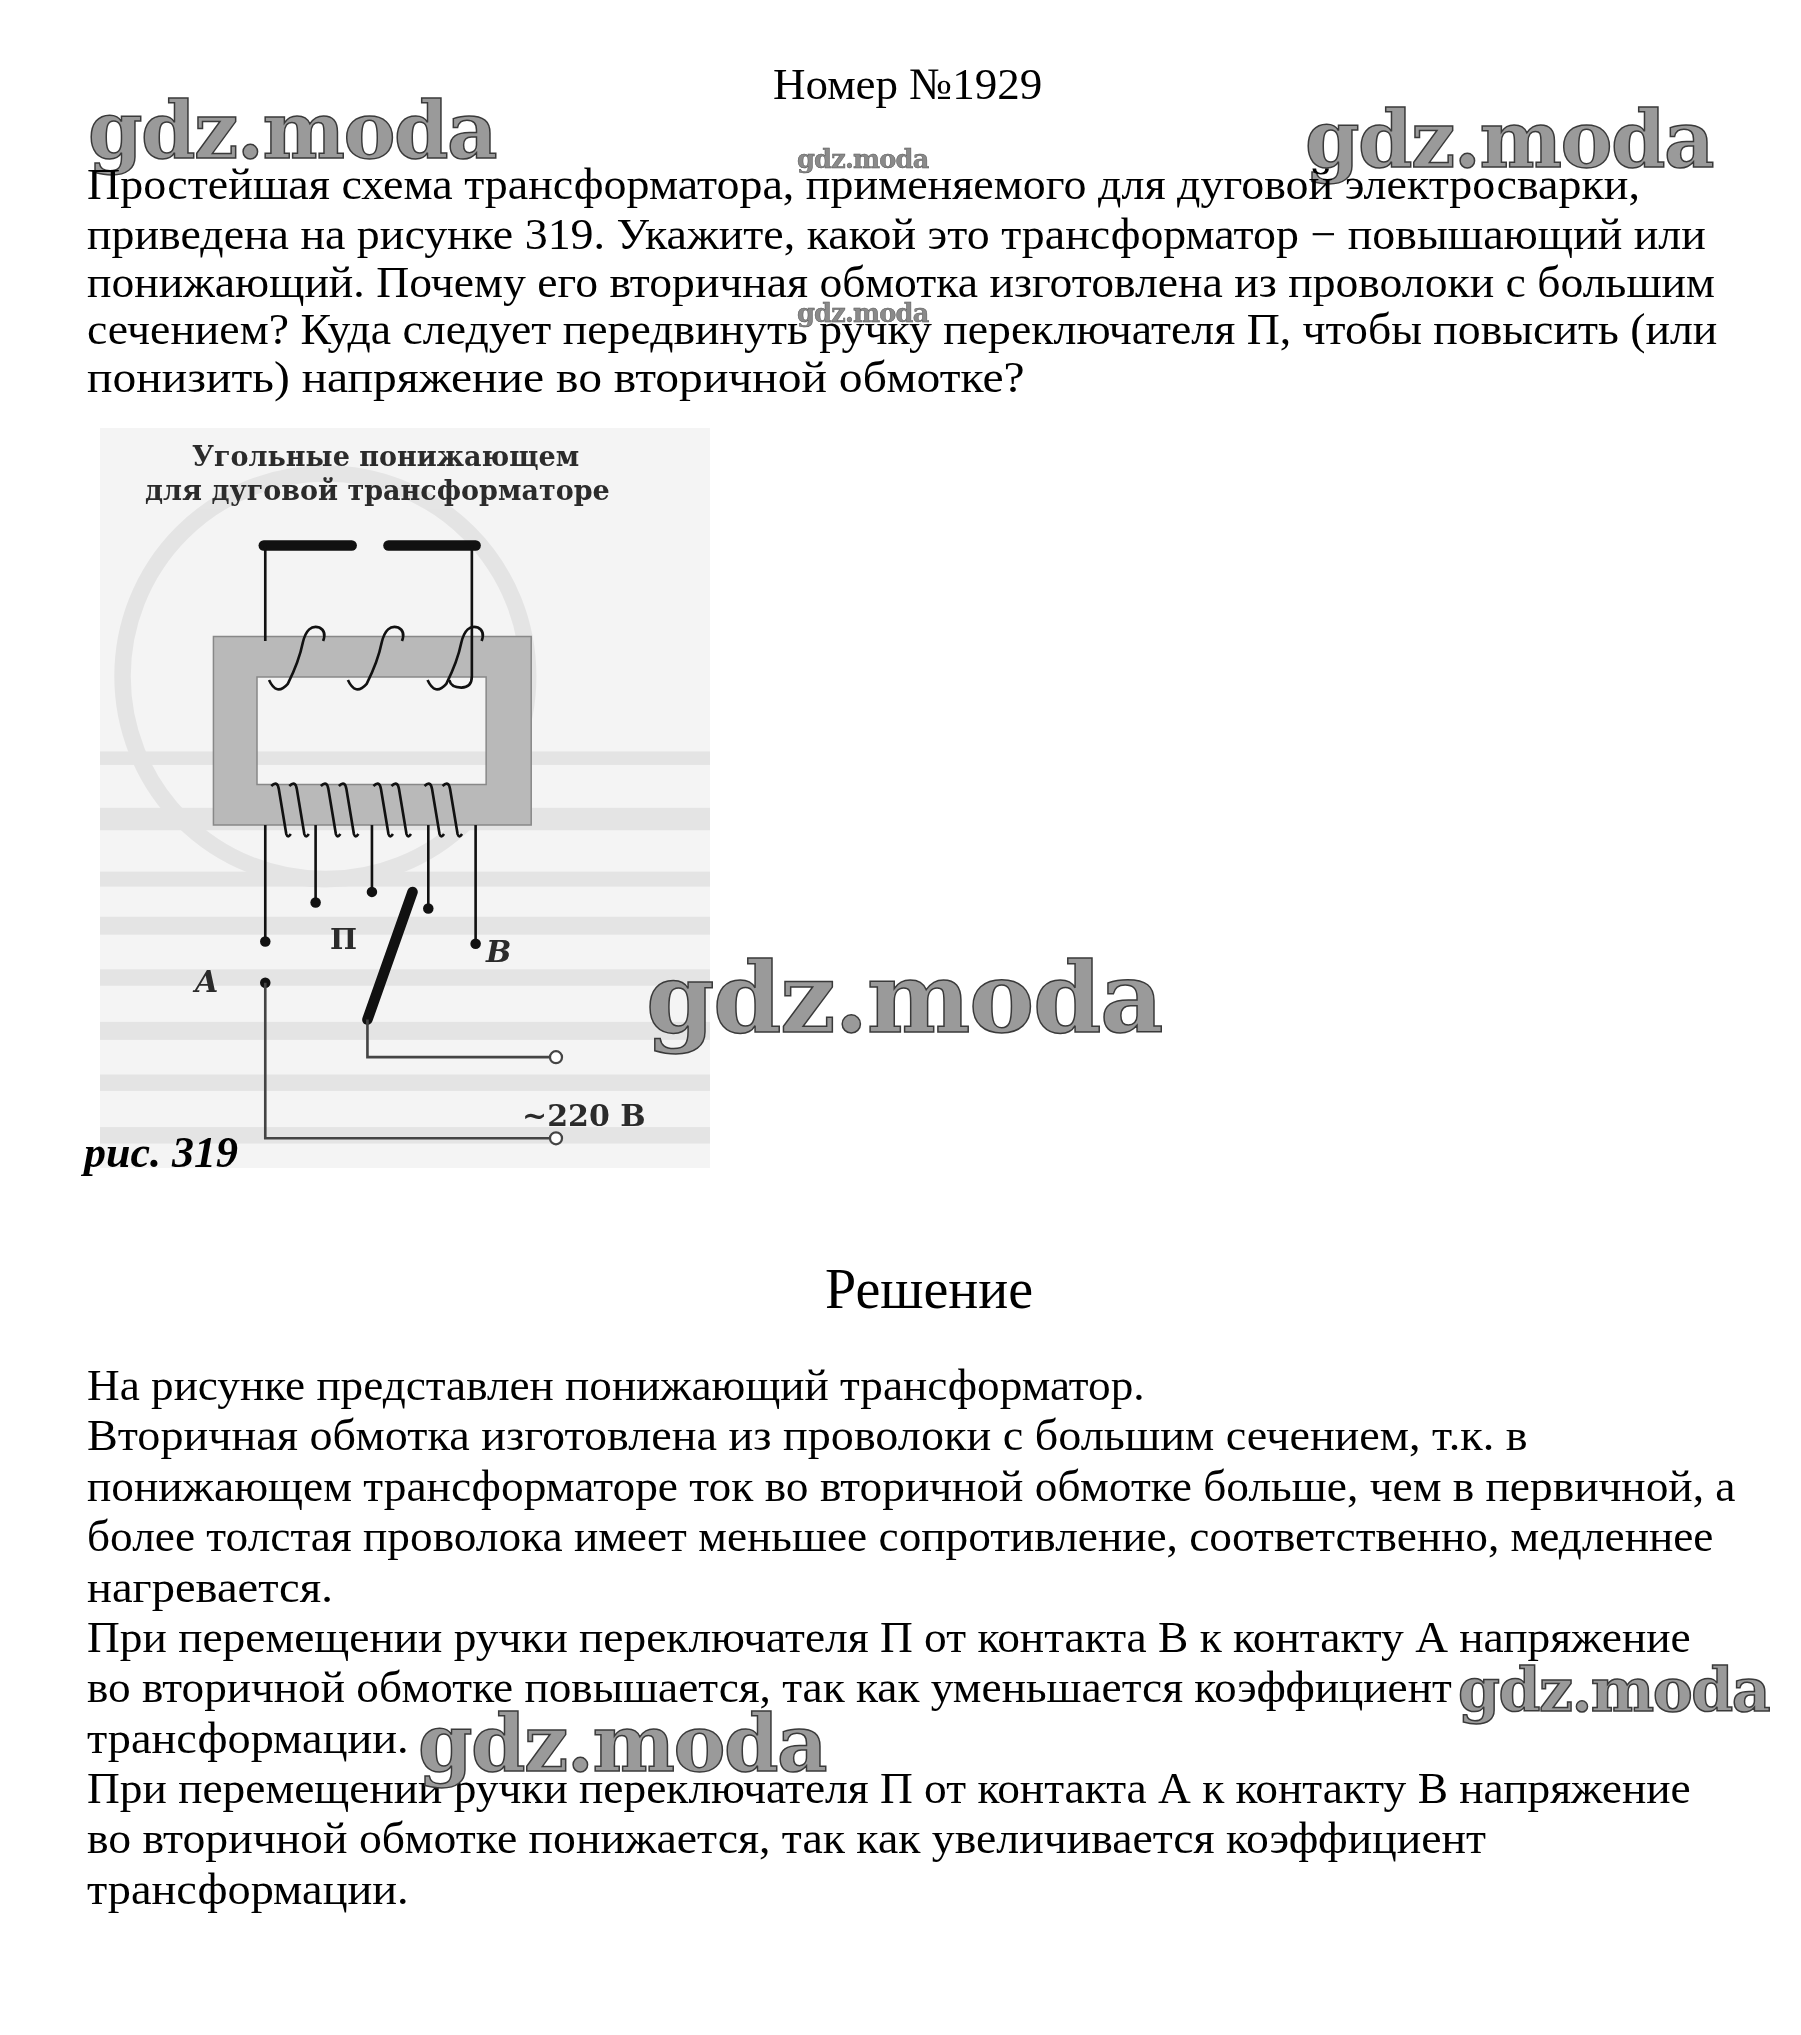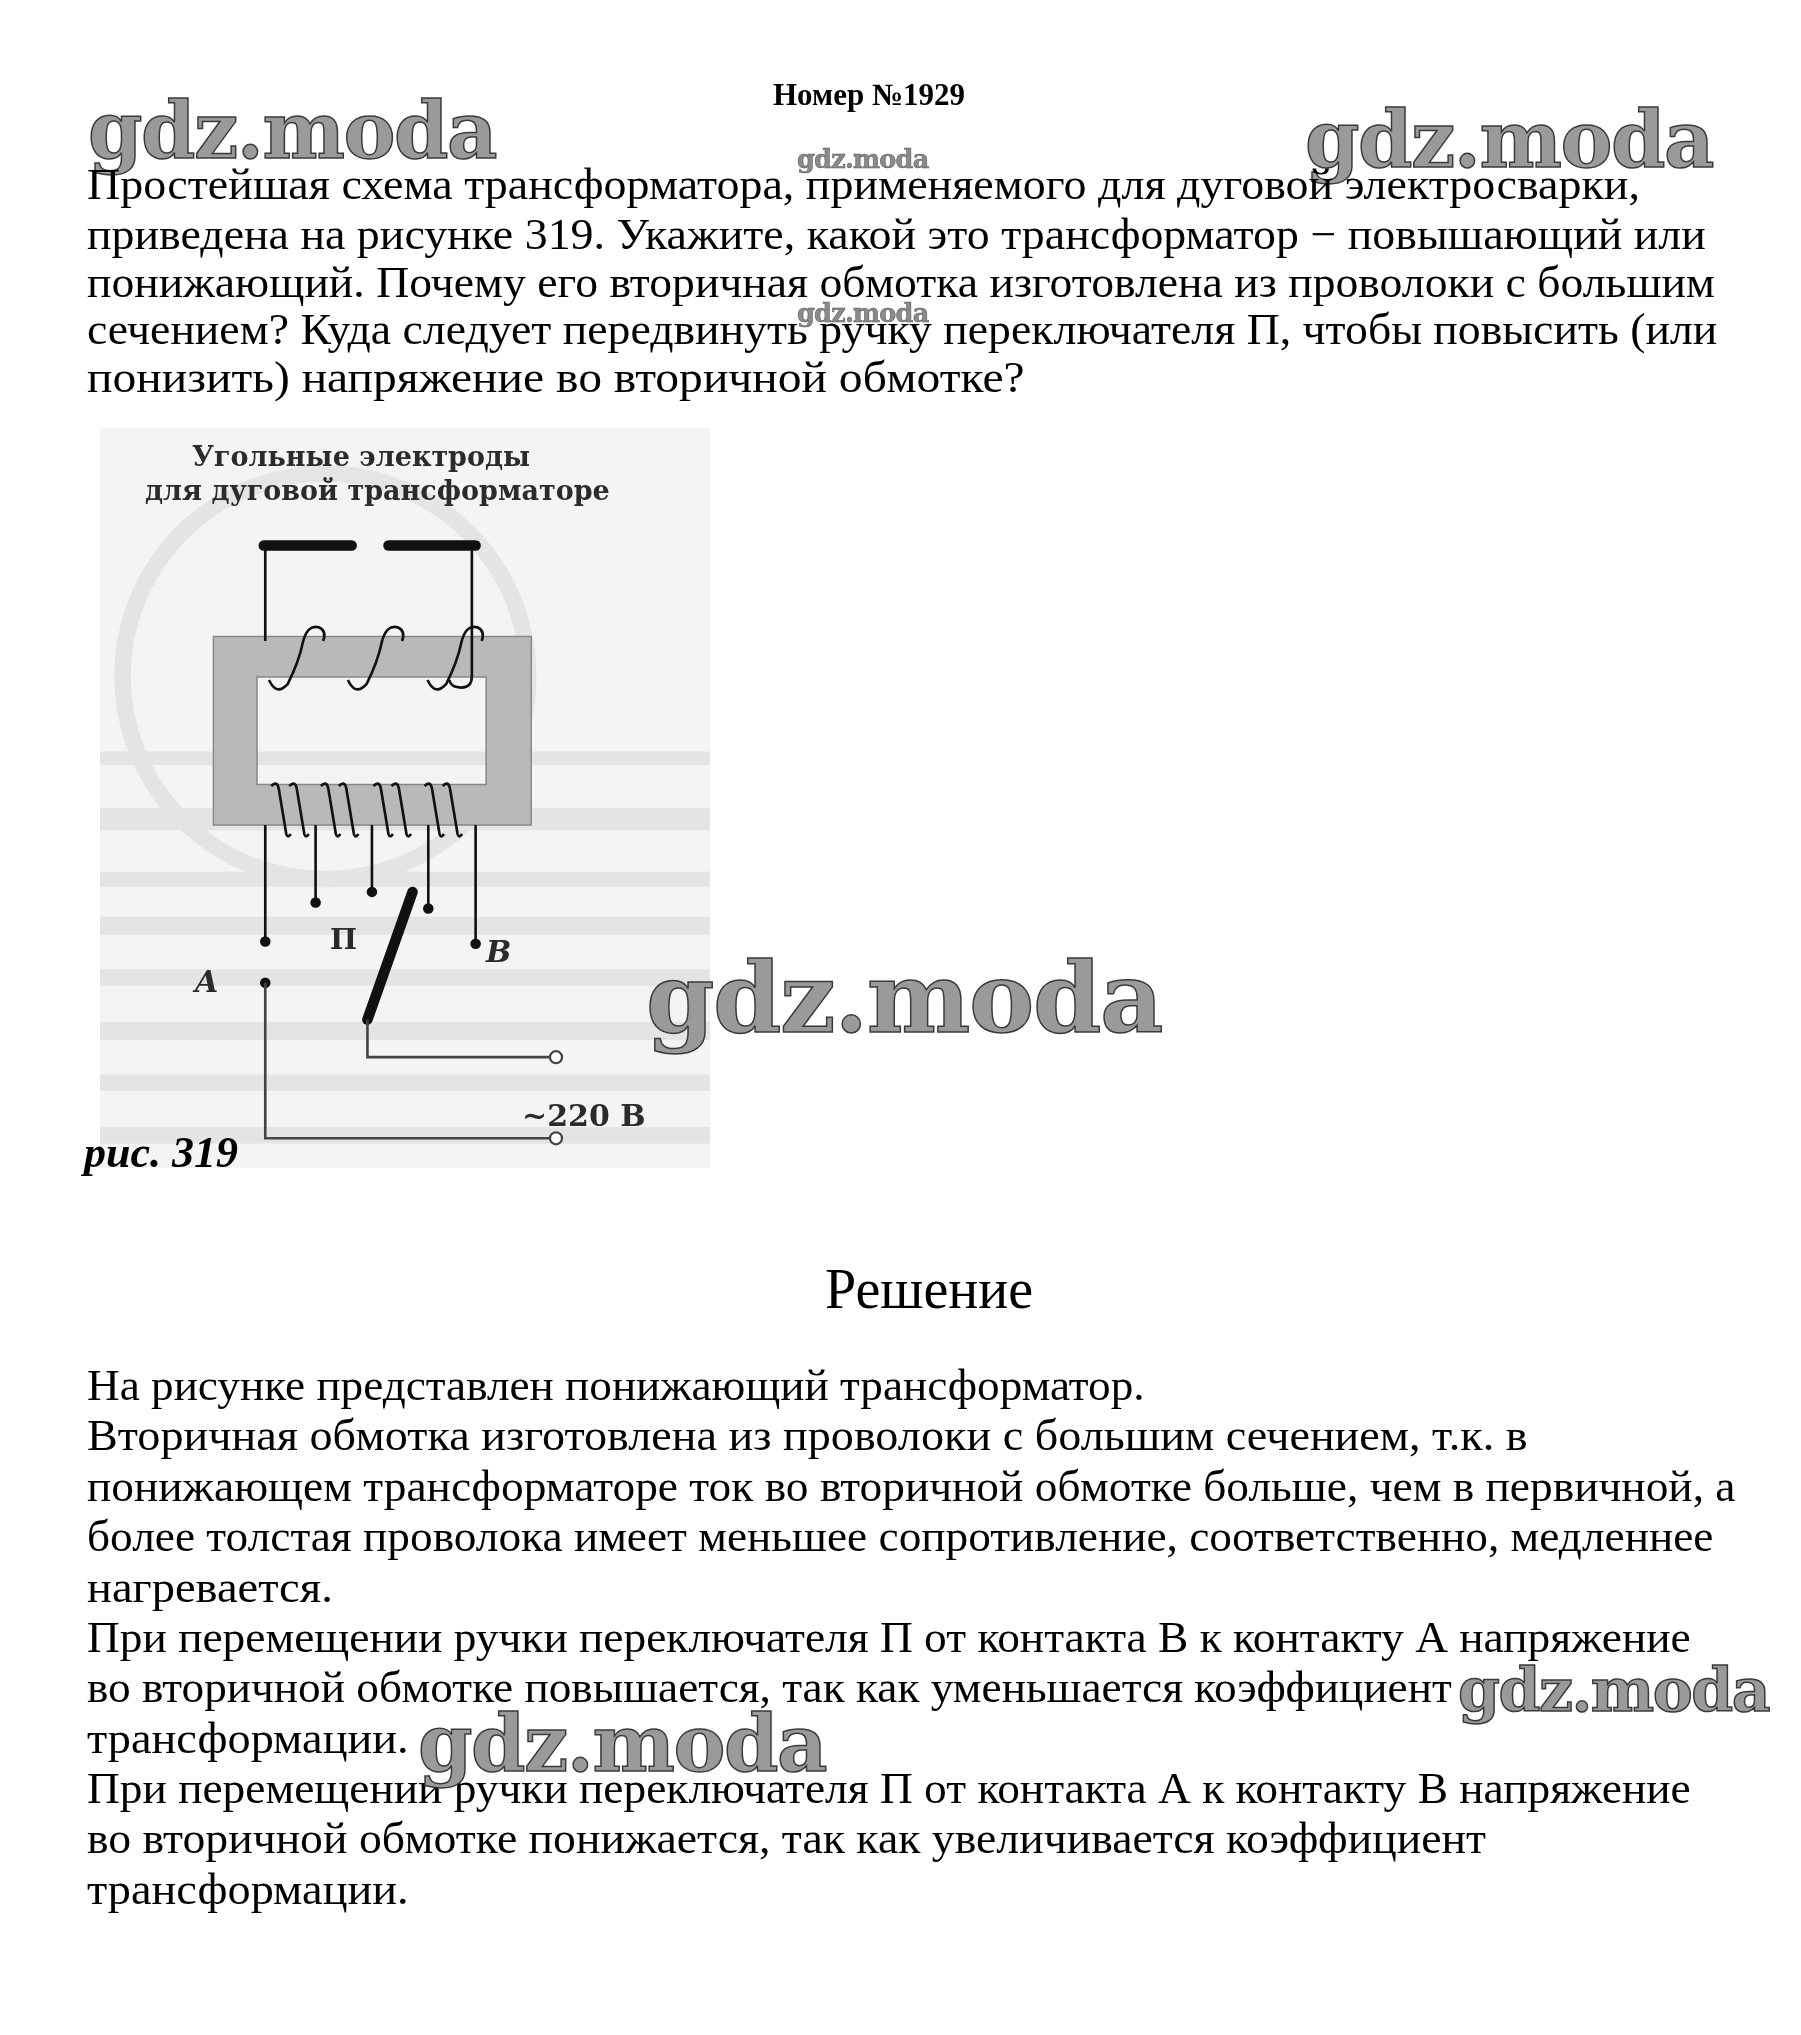--- a/index.html
+++ b/index.html
@@ -4,22 +4,22 @@
 <style>
   html, body { margin: 0; padding: 0; background: #ffffff; }
   body { width: 1802px; height: 2035px; position: relative; overflow: hidden; }
   .serif { font-family: "Liberation Serif", "DejaVu Serif", serif; color: #000; }
   .line {
     position: absolute; left: 87px;
     font-size: 44px; line-height: 44px; white-space: nowrap;
     transform-origin: left bottom;
   }
   .title {
-    position: absolute; left: 773px; top: 72px;
-    font-size: 31px; line-height: 45px; white-space: nowrap; font-weight: bold;
+    position: absolute; left: 773px; top: 62px;
+    font-size: 45px; line-height: 45px; white-space: nowrap;
   }
   .solution-heading {
     position: absolute; left: 825px; top: 1267px;
     font-size: 56px; line-height: 44px; white-space: nowrap;
   }
   .fig-caption {
     position: absolute; left: 84px; top: 1129px;
     font-size: 44px; line-height: 47px; font-style: italic; font-weight: bold; white-space: nowrap;
   }
   .wm {
@@ -119,21 +119,21 @@
     <g fill="none" stroke="#444" stroke-width="3.5">
       <path d="M356 787 V837 H600"></path>
       <path d="M220 738 V945 H600"></path>
     </g>
     <g fill="#fff" stroke="#444" stroke-width="3">
       <circle cx="607" cy="837" r="8"></circle>
       <circle cx="607" cy="945" r="8"></circle>
     </g>
   </svg>
 
-  <div class="fig-label" style="left:92px; top:13.5px; font-size:27px; line-height:30px;">Угольные электроды</div>
+  <div class="fig-label" style="left:92px; top:13.5px; font-size:27px; line-height:30px;">Угольные понижающем</div>
   <div class="fig-label" style="left:45px; top:48px; font-size:27px; line-height:30px;">для дуговой трансформаторе</div>
   <div class="fig-label" style="left:230px; top:496px; font-size:28.6px; line-height:30px;">П</div>
   <div class="fig-label" style="left:95px; top:538px; font-size:30px; line-height:32px; font-style:italic;">A</div>
   <div class="fig-label" style="left:386px; top:508px; font-size:30px; line-height:32px; font-style:italic;">B</div>
   <div class="fig-label" style="left:422px; top:652px; font-size:30px; line-height:32px;margin-top:20px;">~220 В</div>
 </div>
 
 <div class="wm wm-big" style="left:646px; top:949px; font-size:98px; line-height:98px;">gdz.moda</div>
 
 <div class="serif fig-caption">рис. 319</div>

